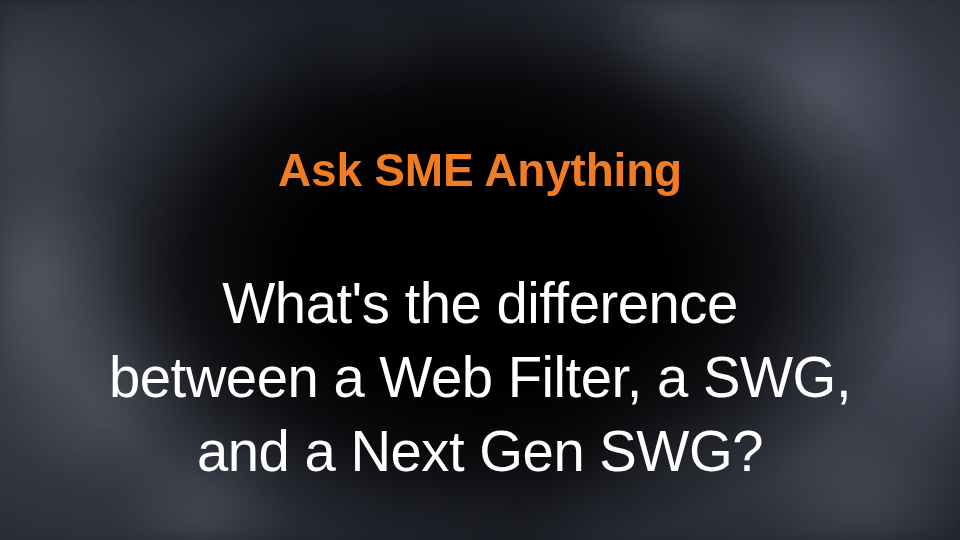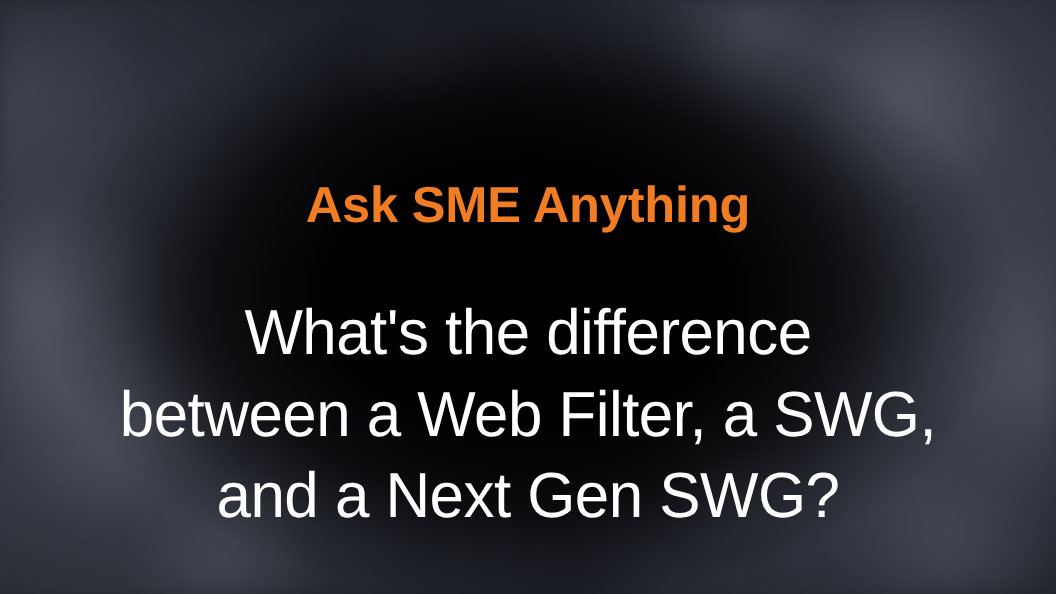--- a/index.html
+++ b/index.html
@@ -77,21 +77,21 @@
   
   #text-layer {
     position: absolute;
     inset: 0;
     display: flex;
     flex-direction: column;
     align-items: center;
   }
   #title {
     position: absolute;
-    top: 163px;
+    top: 147px;
     left: 0;
     right: 0;
     text-align: center;
     font-size: 46px;
     font-weight: bold;
     letter-spacing: -0.2px;
     color: #f07d24;
     line-height: 1;
     white-space: nowrap;
   }

